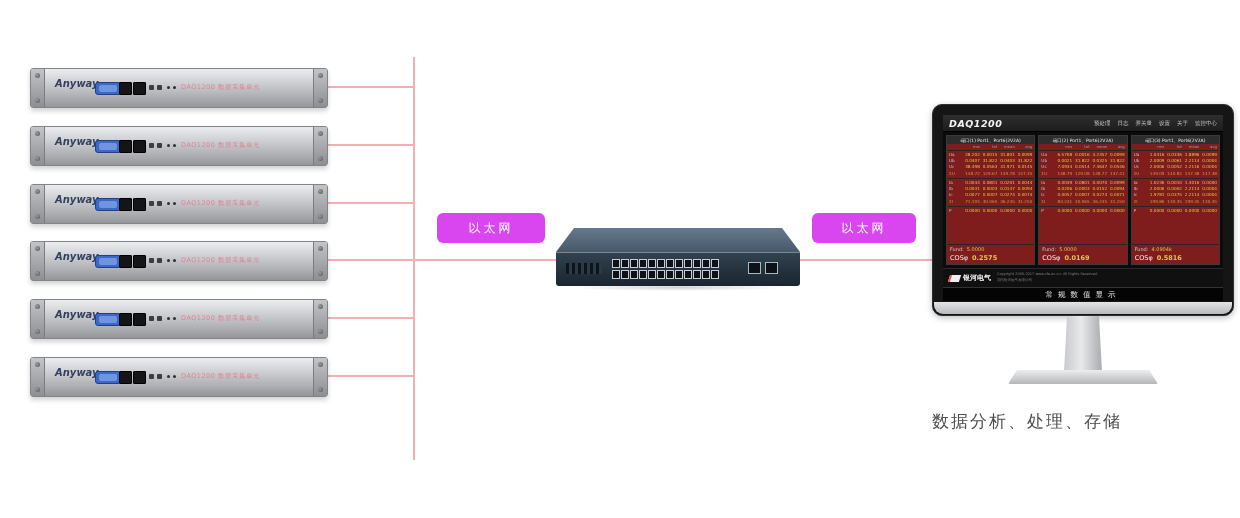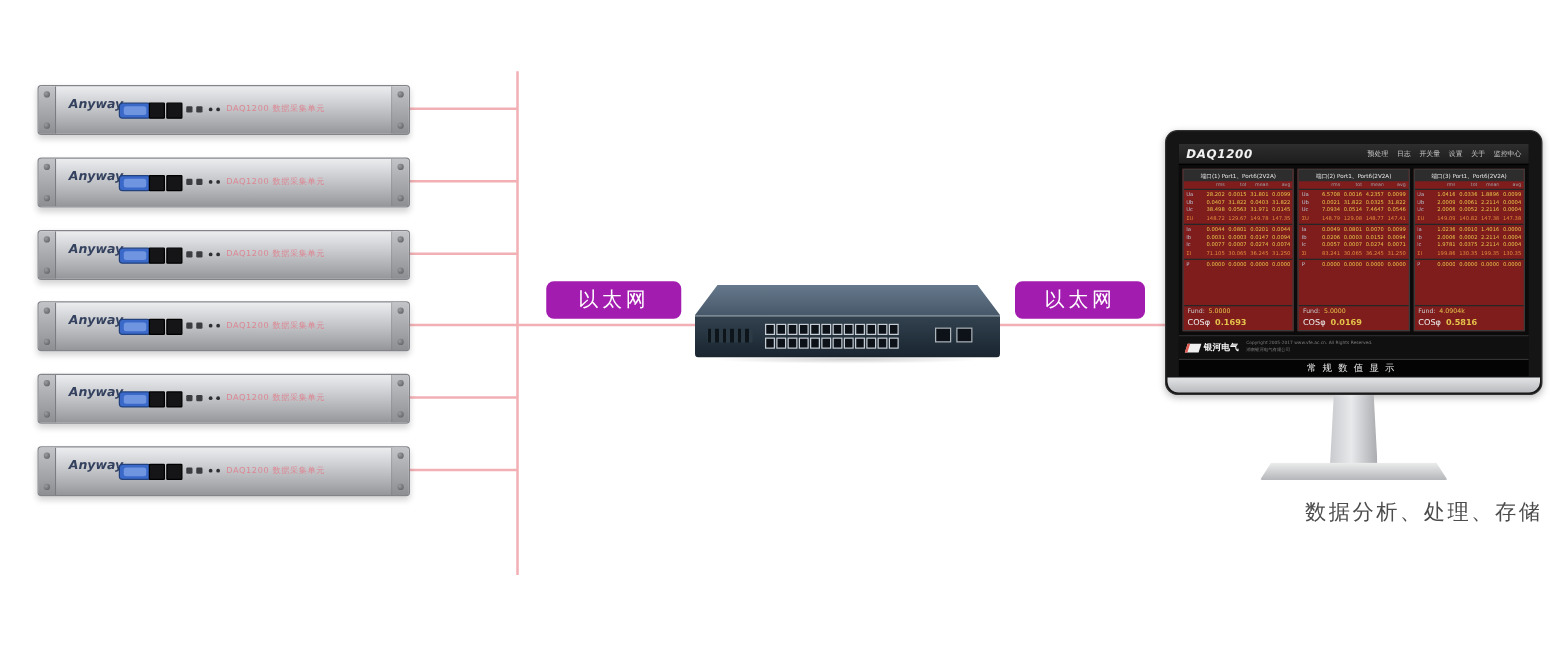--- a/index.html
+++ b/index.html
@@ -3,22 +3,22 @@
 <meta charset="utf-8">
 <style>
   html,body{margin:0;padding:0;background:#fff;}
   .canvas{position:relative;width:1240px;height:518px;background:#ffffff;overflow:hidden;
           font-family:"DejaVu Sans","Liberation Sans",sans-serif;}
 
   
   .line{position:absolute;background:#f2b0b5;z-index:1;}
 
   
-  .badge{position:absolute;background:#a21caf;color:#fff;border-radius:6px;display:flex;
-         align-items:center;justify-content:center;font-size:16px;letter-spacing:3px;z-index:5;margin-top:12px;}
+  .badge{position:absolute;background:#d946ef;color:#fff;border-radius:6px;display:flex;
+         align-items:center;justify-content:center;font-size:12px;letter-spacing:3px;z-index:5;}
 
   
   .device{position:absolute;left:30px;width:296px;height:38px;border-radius:3px;z-index:2;
           background:linear-gradient(180deg,#ecedef,#cbccd0 40%,#aaabaf 78%,#95969a);
           border:1px solid #83848a;box-shadow:0 3px 5px rgba(0,0,0,.18);}
   .ear{position:absolute;top:0;bottom:0;width:13px;background:linear-gradient(180deg,#c3c4c8,#8e8f93);}
   .ear-l{left:0;border-right:1px solid #7b7c81;border-radius:2px 0 0 2px;}
   .ear-r{right:0;border-left:1px solid #7b7c81;border-radius:0 2px 2px 0;}
   .ear::before,.ear::after{content:"";position:absolute;left:4px;width:5px;height:5px;border-radius:50%;
           background:radial-gradient(circle at 35% 35%,#9b9ca0,#55565a);}
@@ -57,21 +57,21 @@
           border-radius:10px;box-shadow:0 2px 6px rgba(0,0,0,.25);box-sizing:border-box;}
   .m-screen{position:absolute;left:10px;top:10px;width:280px;height:186px;background:#101010;overflow:hidden;}
   .m-chin{position:absolute;left:1px;bottom:1px;width:298px;height:12px;border-radius:0 0 9px 9px;
           background:linear-gradient(180deg,#e3e4e6,#b9babd);}
   .m-neck{position:absolute;left:132px;top:212px;width:38px;height:56px;
           background:linear-gradient(90deg,#c9cacd,#e8e9eb 45%,#aaabaf);
           clip-path:polygon(8% 0,92% 0,100% 100%,0 100%);}
   .m-base{position:absolute;left:76px;top:266px;width:150px;height:14px;border-radius:2px;
           background:linear-gradient(180deg,#eceded,#b5b6b9);
           clip-path:polygon(6% 0,94% 0,100% 100%,0 100%);}
-  .caption{position:absolute;left:932px;top:398px;width:302px;text-align:right;font-size:17px;
+  .caption{position:absolute;left:932px;top:410px;width:302px;text-align:left;font-size:17px;
            color:#4c4c4c;letter-spacing:2px;z-index:2;font-weight:500;}
 
   
   .m-titlebar{height:17px;display:flex;align-items:center;padding:0 6px;box-sizing:border-box;
            background:linear-gradient(180deg,#2e2e2e,#1d1d1d);border-bottom:1px solid #000;text-align:center;}
   .m-title{font-size:9.5px;font-weight:bold;font-style:italic;color:#f2f2f2;letter-spacing:.5px;}
   .m-menu{margin-left:auto;display:flex;gap:7px;font-size:5.5px;color:#cbcbcb;white-space:nowrap;}
   .m-panels{display:flex;gap:3px;padding:3px;height:136px;box-sizing:border-box;background:#0b0b0b;}
   .panel{flex:1;border:1px solid #3a3a3a;background:#7f1d1d;display:flex;flex-direction:column;overflow:hidden;}
   .p-head{font-size:4.5px;color:#e8e8e8;background:#2d2d2d;text-align:center;padding:1.5px 0;white-space:nowrap;}
@@ -321,21 +321,21 @@
                   <span class="p-cell">0.0000</span>
                   <span class="p-cell">0.0000</span>
                 </div>
               </div>
               <div class="p-fund">
                 <span class="p-fund-label">Fund:</span>
                 <span class="p-fund-value">5.0000</span>
               </div>
               <div class="p-cos">
                 <span class="p-cos-label">COSφ</span>
-                <span class="p-cos-value">0.1693</span>
+                <span class="p-cos-value">0.2575</span>
               </div>
             </div>
           <div class="panel">
               <div class="p-head">端口(2) Port1、Port6(2V2A)</div>
               <div class="p-row p-colhead">
                 <span class="p-cell"></span>
                 <span class="p-cell">rms</span>
                 <span class="p-cell">tot</span>
                 <span class="p-cell">mean</span>
                 <span class="p-cell">avg</span>

